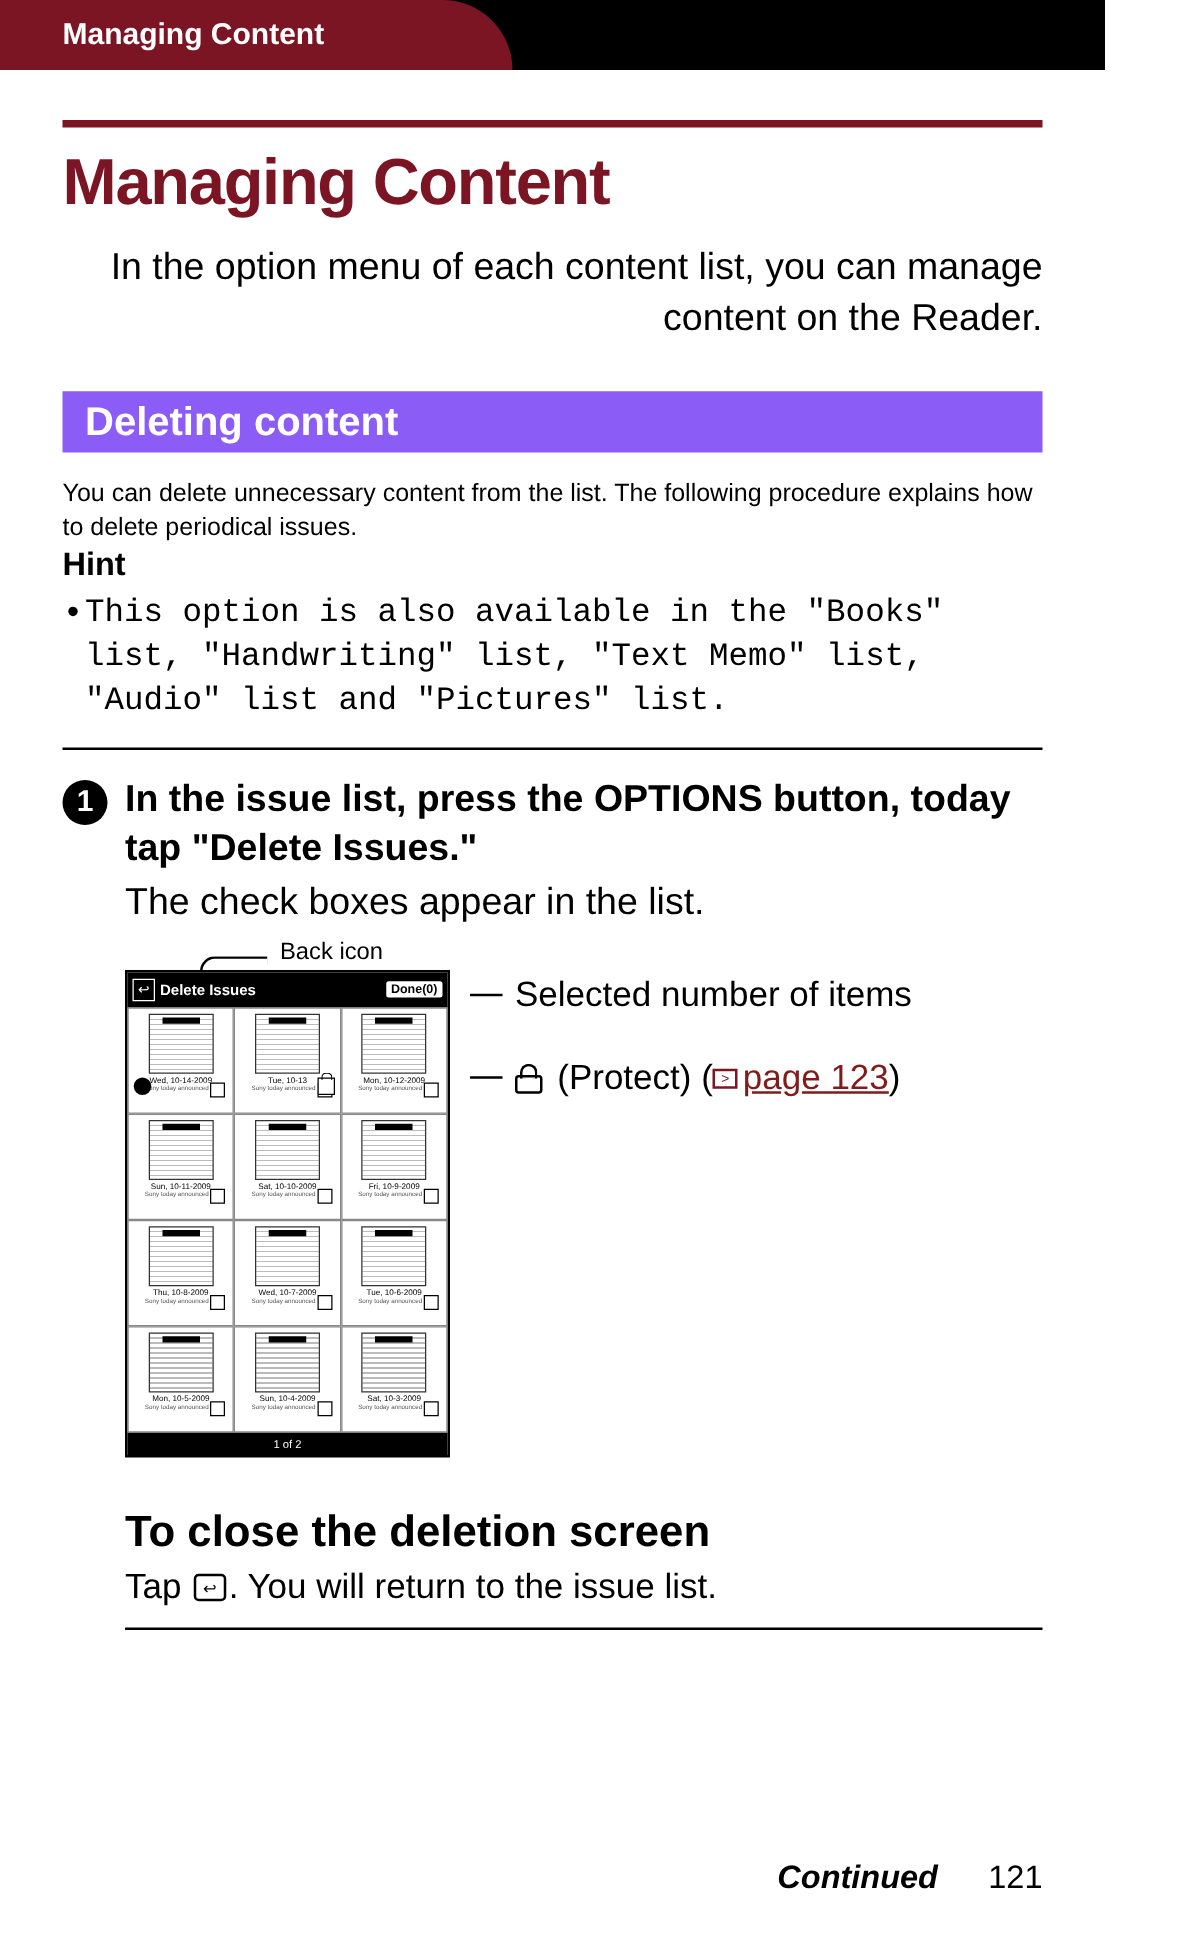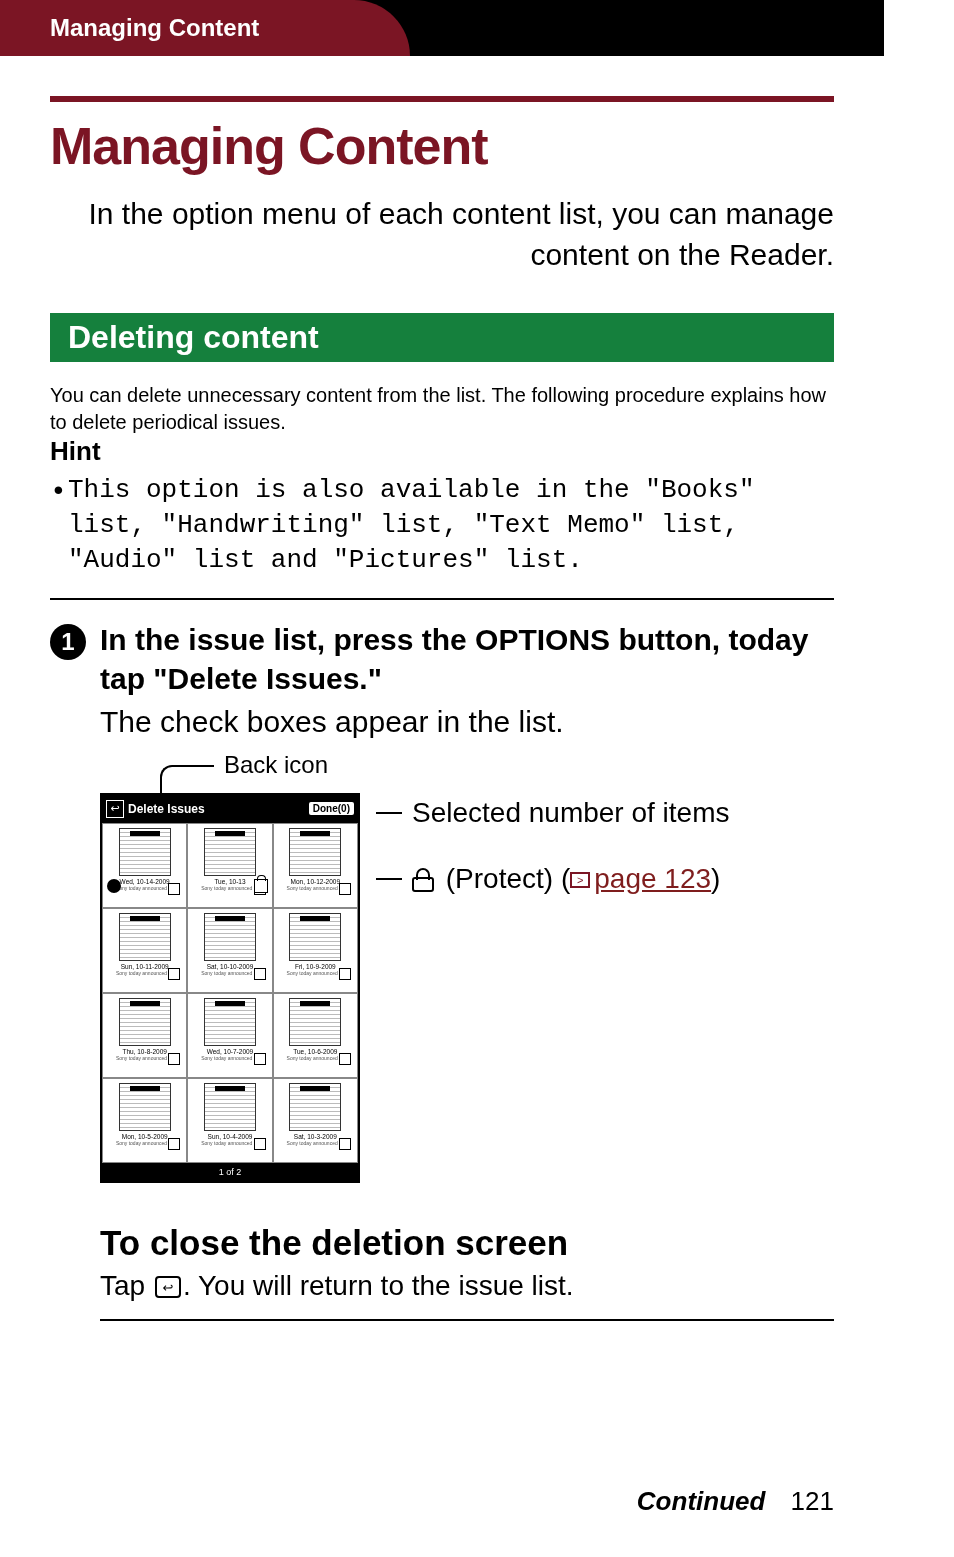--- a/index.html
+++ b/index.html
@@ -18,42 +18,42 @@
     background: #7b1524; border-radius: 0 56px 0 0;
   }
   .header-tab span { position: relative; z-index: 2; }
 
   .body { padding: 0 50px; }
 
   .hr-top { border-top: 6px solid #7b1524; margin-top: 40px; margin-bottom: 14px; }
   h1 { font-family: Arial Black, Arial, sans-serif; font-weight: 900; font-size: 52px; color: #7b1524; letter-spacing: -1px; margin-bottom: 18px; }
   .intro { font-size: 30px; line-height: 1.35; margin-bottom: 38px; text-align: right; }
 
-  .section-bar { background: #15803d; color: #fff; font-weight: bold; font-size: 32px; padding: 6px 18px; margin-bottom: 20px; }
+  .section-bar { background: #8b5cf6; color: #fff; font-weight: bold; font-size: 32px; padding: 6px 18px; margin-bottom: 20px; }
   .section-desc { font-size: 20px; line-height: 1.35; }
 
   .hint-title { font-family: Arial Black, Arial, sans-serif; font-weight: 900; font-size: 26px; margin-bottom: 6px; }
   .hint-list { font-size: 26px; line-height: 1.35; margin-bottom: 20px; padding-left: 18px; font-family: Liberation Mono, monospace; }
   .hint-list li { list-style: none; position: relative; }
   .hint-list li::before { content: "\2022"; position: absolute; left: -18px; font-size: 28px; }
 
   .rule { border-top: 2px solid #000; margin: 18px 0 20px 0; }
 
   .step { display: flex; gap: 14px; }
   .step-num {
     flex: 0 0 36px; width: 36px; height: 36px; border-radius: 50%; background: #000; color: #fff;
     font-weight: bold; font-size: 24px; display: flex; align-items: center; justify-content: center; margin-top: 4px;
   }
   .step-body { flex: 1; }
   .step-title { font-size: 30px; font-weight: bold; line-height: 1.3; }
   .step-sub { font-size: 30px; line-height: 1.35; margin-top: 4px; }
 
   
   .figure-row { margin-top: 8px; }
-  .callout-back { font-size: 24px; margin-left: 60px; margin-bottom: 14px; position: relative; padding-left: 64px; }
+  .callout-back { font-size: 19px; margin-left: 60px; margin-bottom: 3px; position: relative; padding-left: 64px; }
   .callout-back::before {
     content: ""; position: absolute; left: 0; top: 14px; width: 52px; height: 30px;
     border-left: 2px solid #000; border-top: 2px solid #000; border-top-left-radius: 12px;
   }
 
   .fig-wrap { display: flex; align-items: flex-start; gap: 16px; }
   .screenshot {
     width: 260px; height: 390px; border: 2px solid #000; background: #fff; position: relative;
     display: flex; flex-direction: column; margin-left: 0;
   }
@@ -93,21 +93,21 @@
   .sub-body { font-size: 28px; line-height: 1.35; margin-top: 4px; }
   .back-tiny {
     display: inline-flex; width: 26px; height: 22px; border: 2px solid #000; border-radius: 4px;
     align-items: center; justify-content: center; vertical-align: middle; font-size: 13px;
     margin: 0 2px;
   }
 
   .rule2 { border-top: 2px solid #000; margin-top: 14px; }
 
   .footer { position: absolute; bottom: 40px; right: 50px; font-size: 26px; }
-  .footer .cont { font-style: italic; font-weight: bold; margin-right: 18px; }
+  .footer .cont { font-style: italic; font-weight: bold; margin-right: 33px; }
 </style>
 </head>
 <body>
 <div class="page">
 
   <div class="header-band">
     <div class="header-tab">
       <span>Managing Content</span>
     </div>
   </div>

